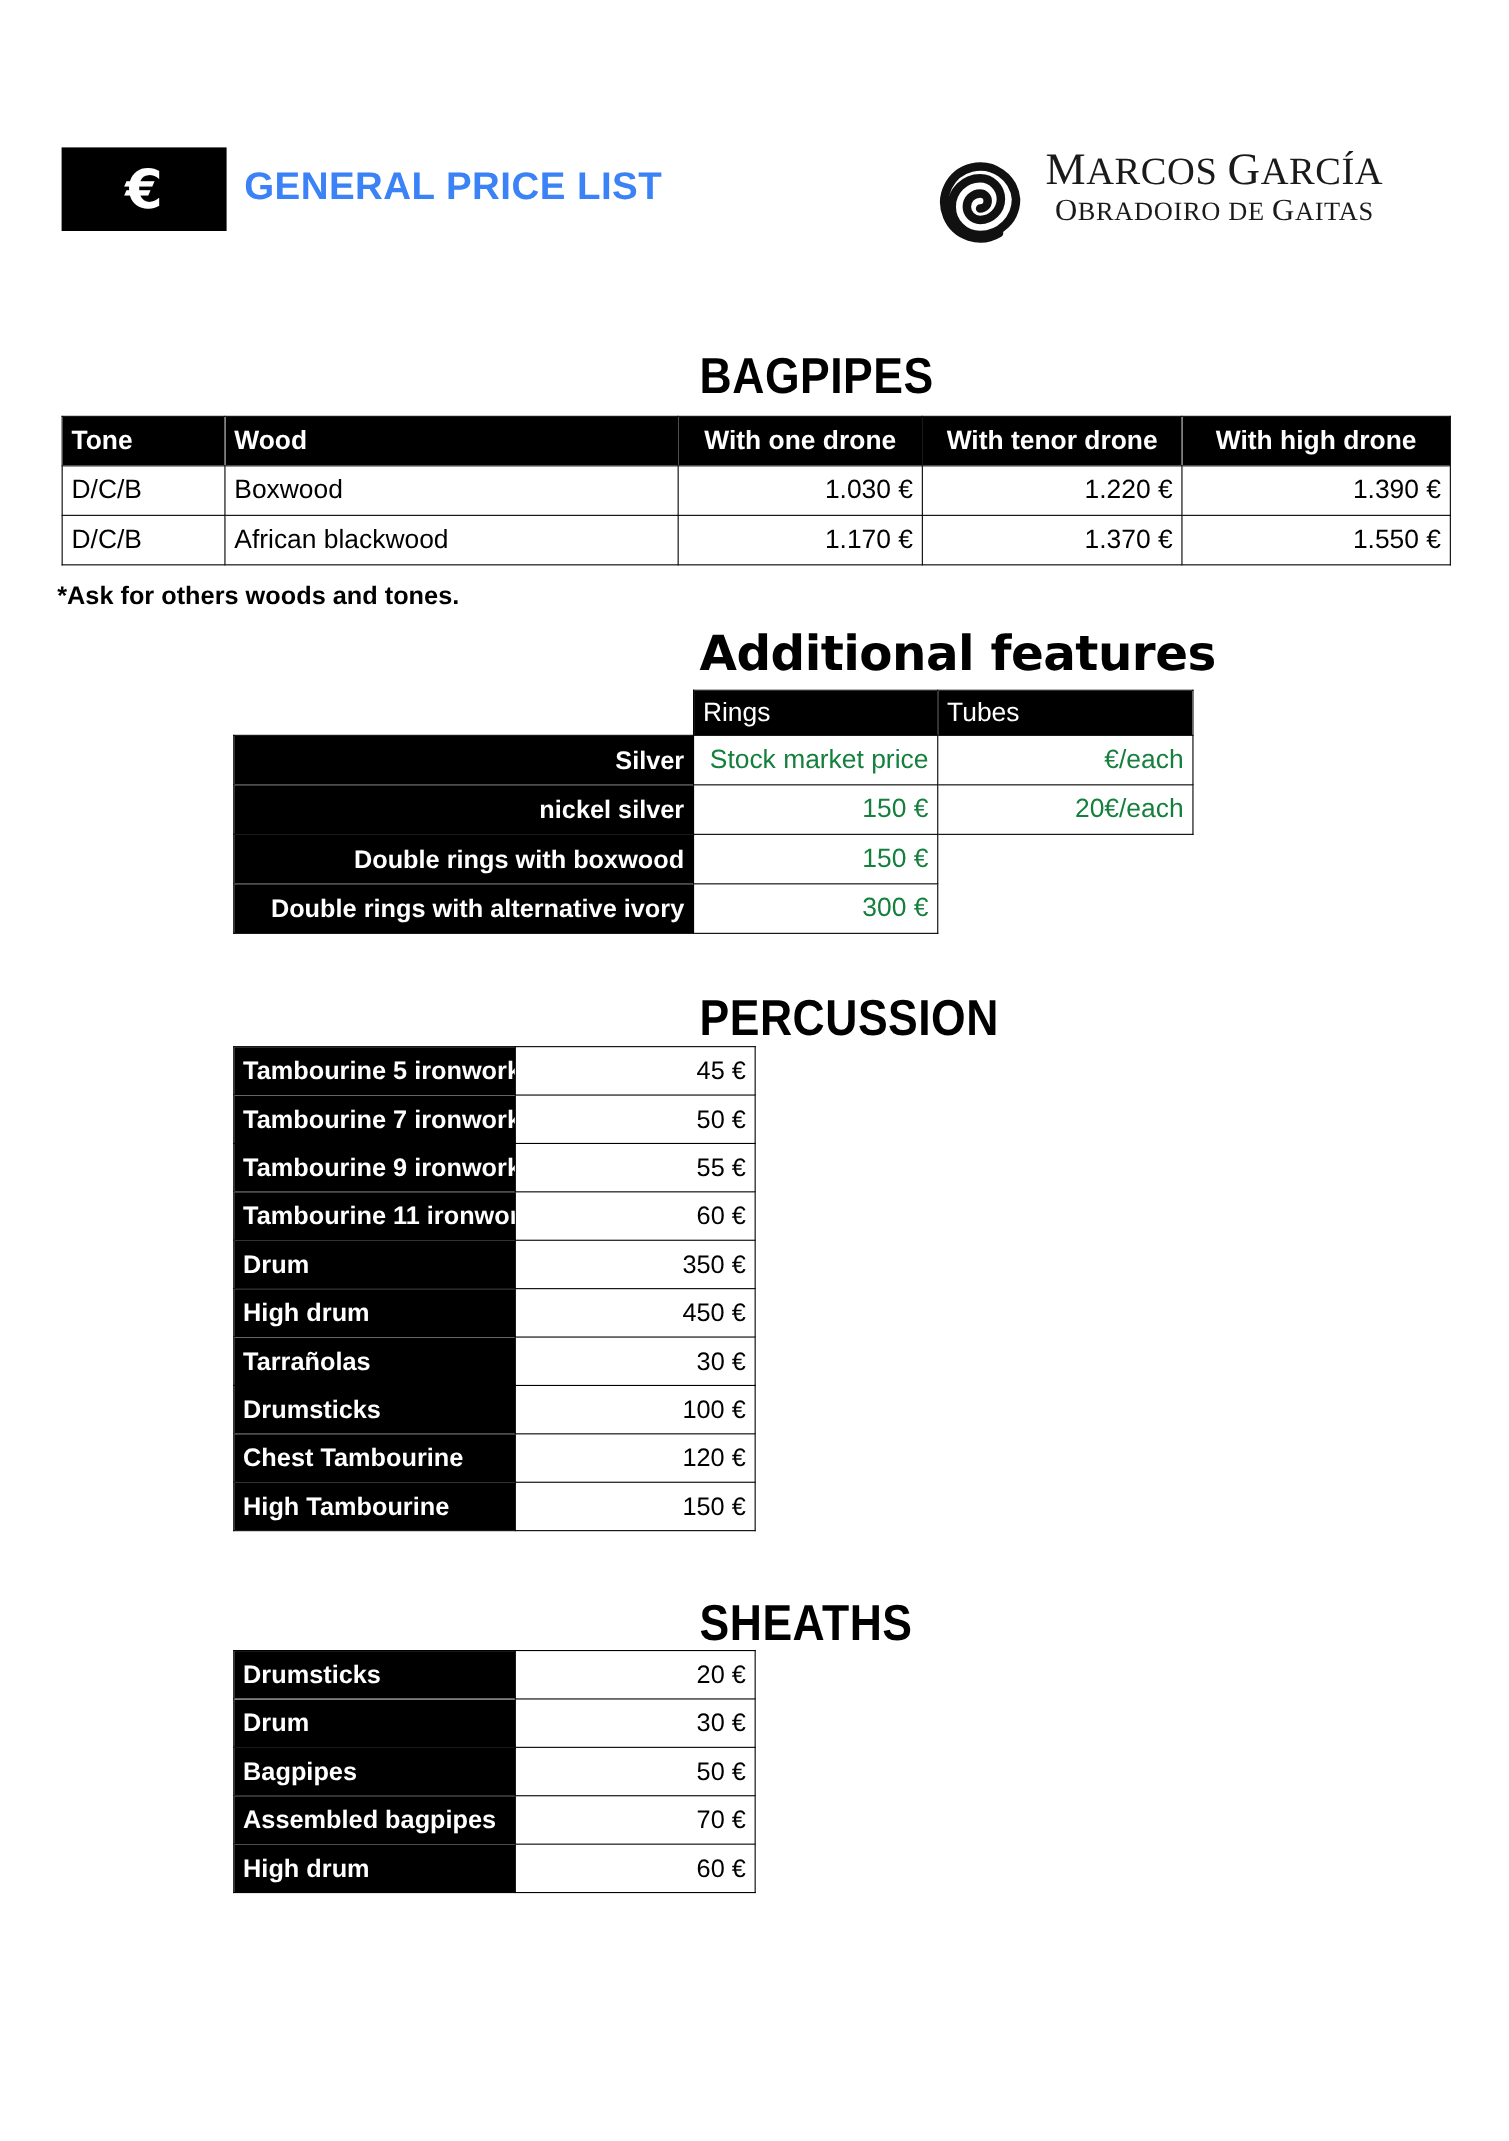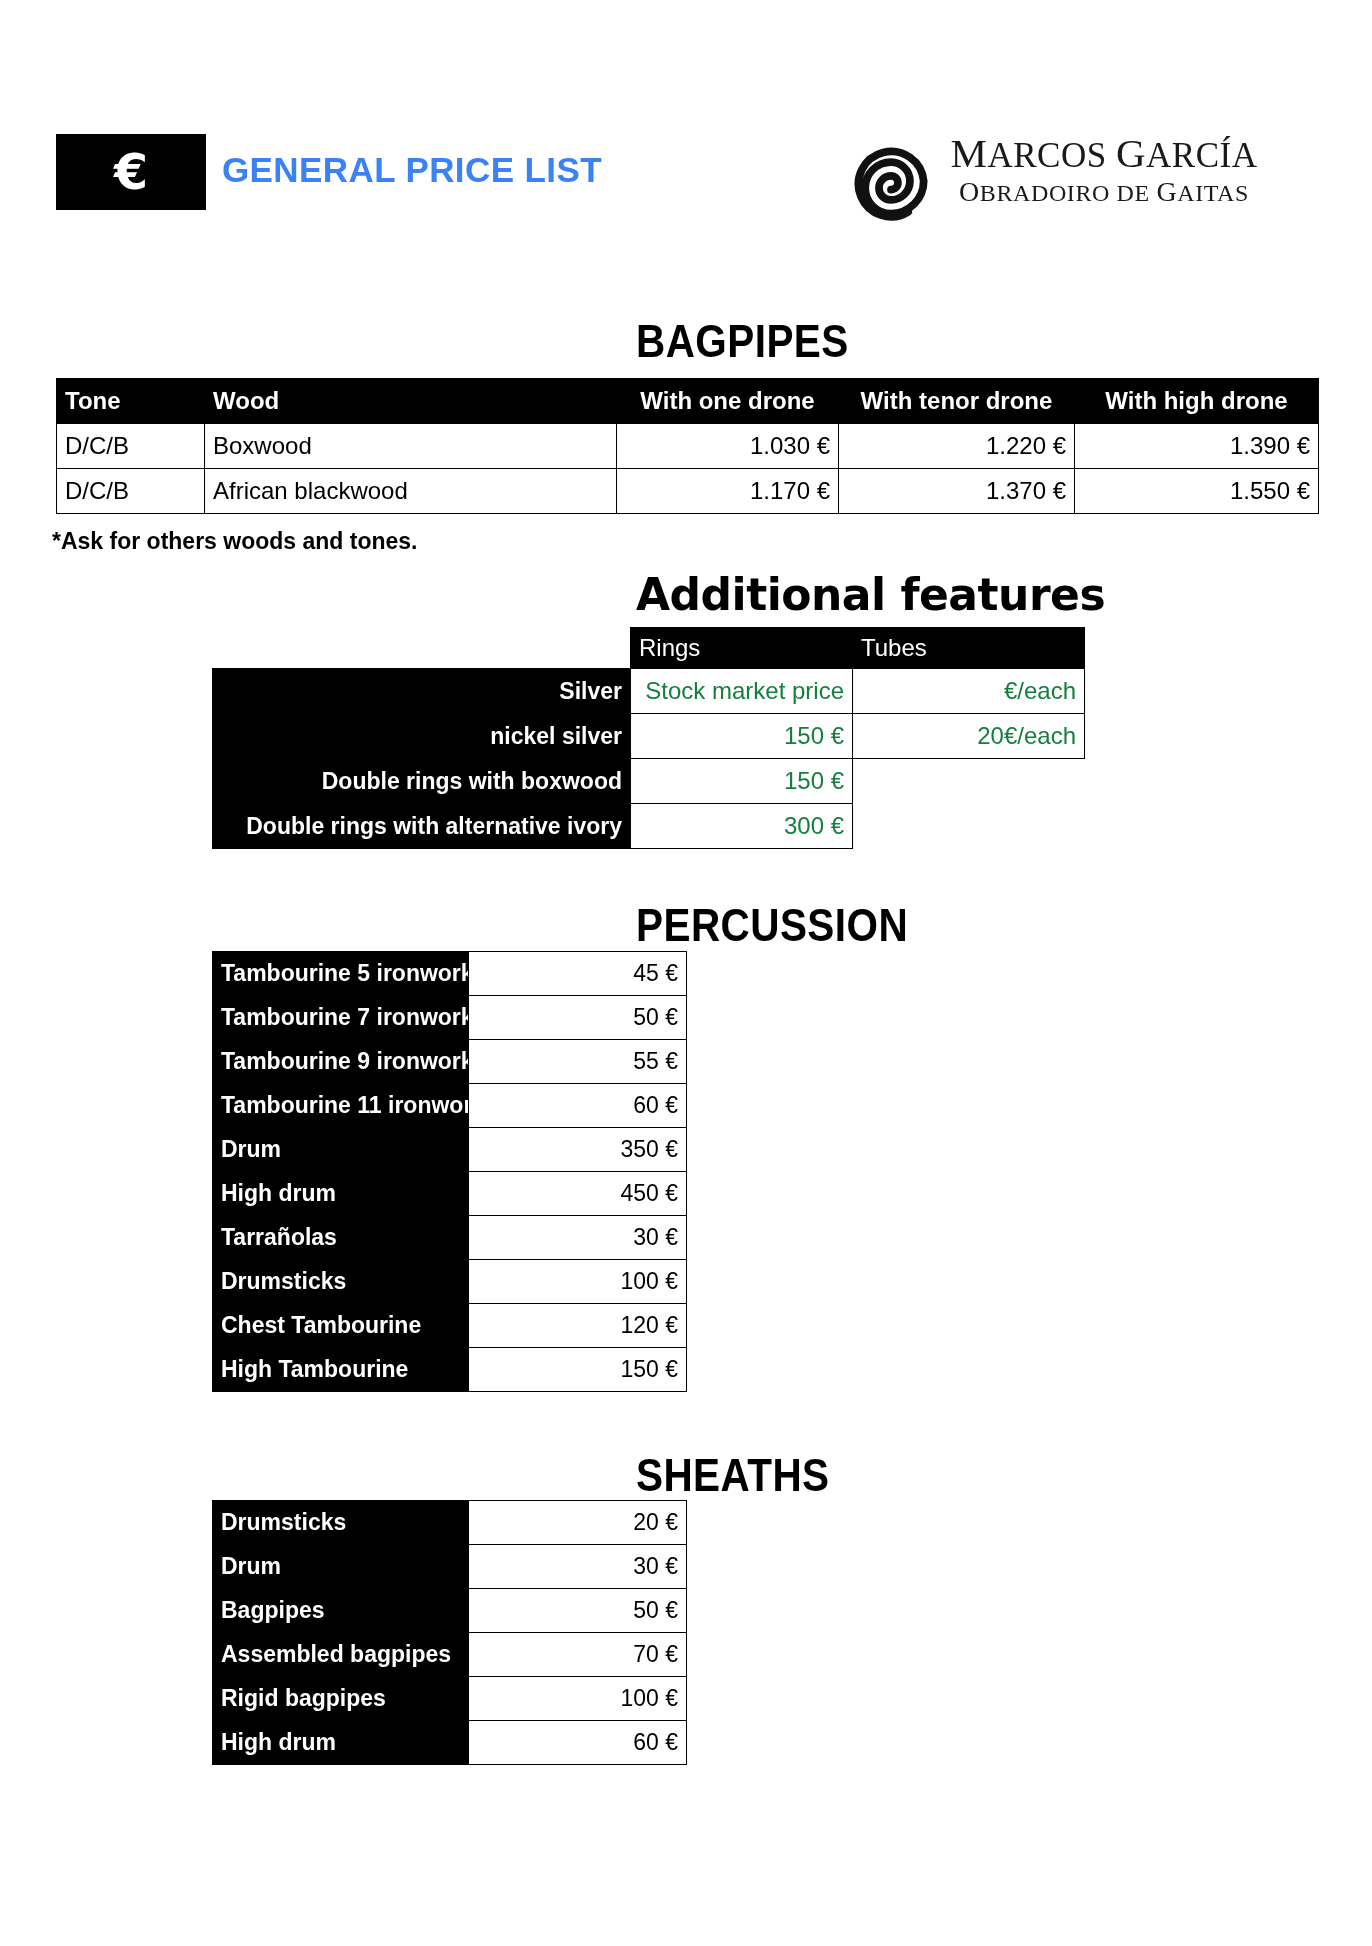--- a/index.html
+++ b/index.html
@@ -395,23 +395,19 @@
         </tr>
       <tr>
           <td class="lbl">Bagpipes</td>
           <td class="val">50 €</td>
         </tr>
       <tr>
           <td class="lbl">Assembled bagpipes</td>
           <td class="val">70 €</td>
         </tr>
       <tr>
-          <td class="lbl">Rigid bagpipes</td>
-          <td class="val">100 €</td>
-        </tr>
-      <tr>
           <td class="lbl">High drum</td>
           <td class="val">60 €</td>
         </tr>
     </tbody>
   </table>
 
 </div>
 
 </body></html>

